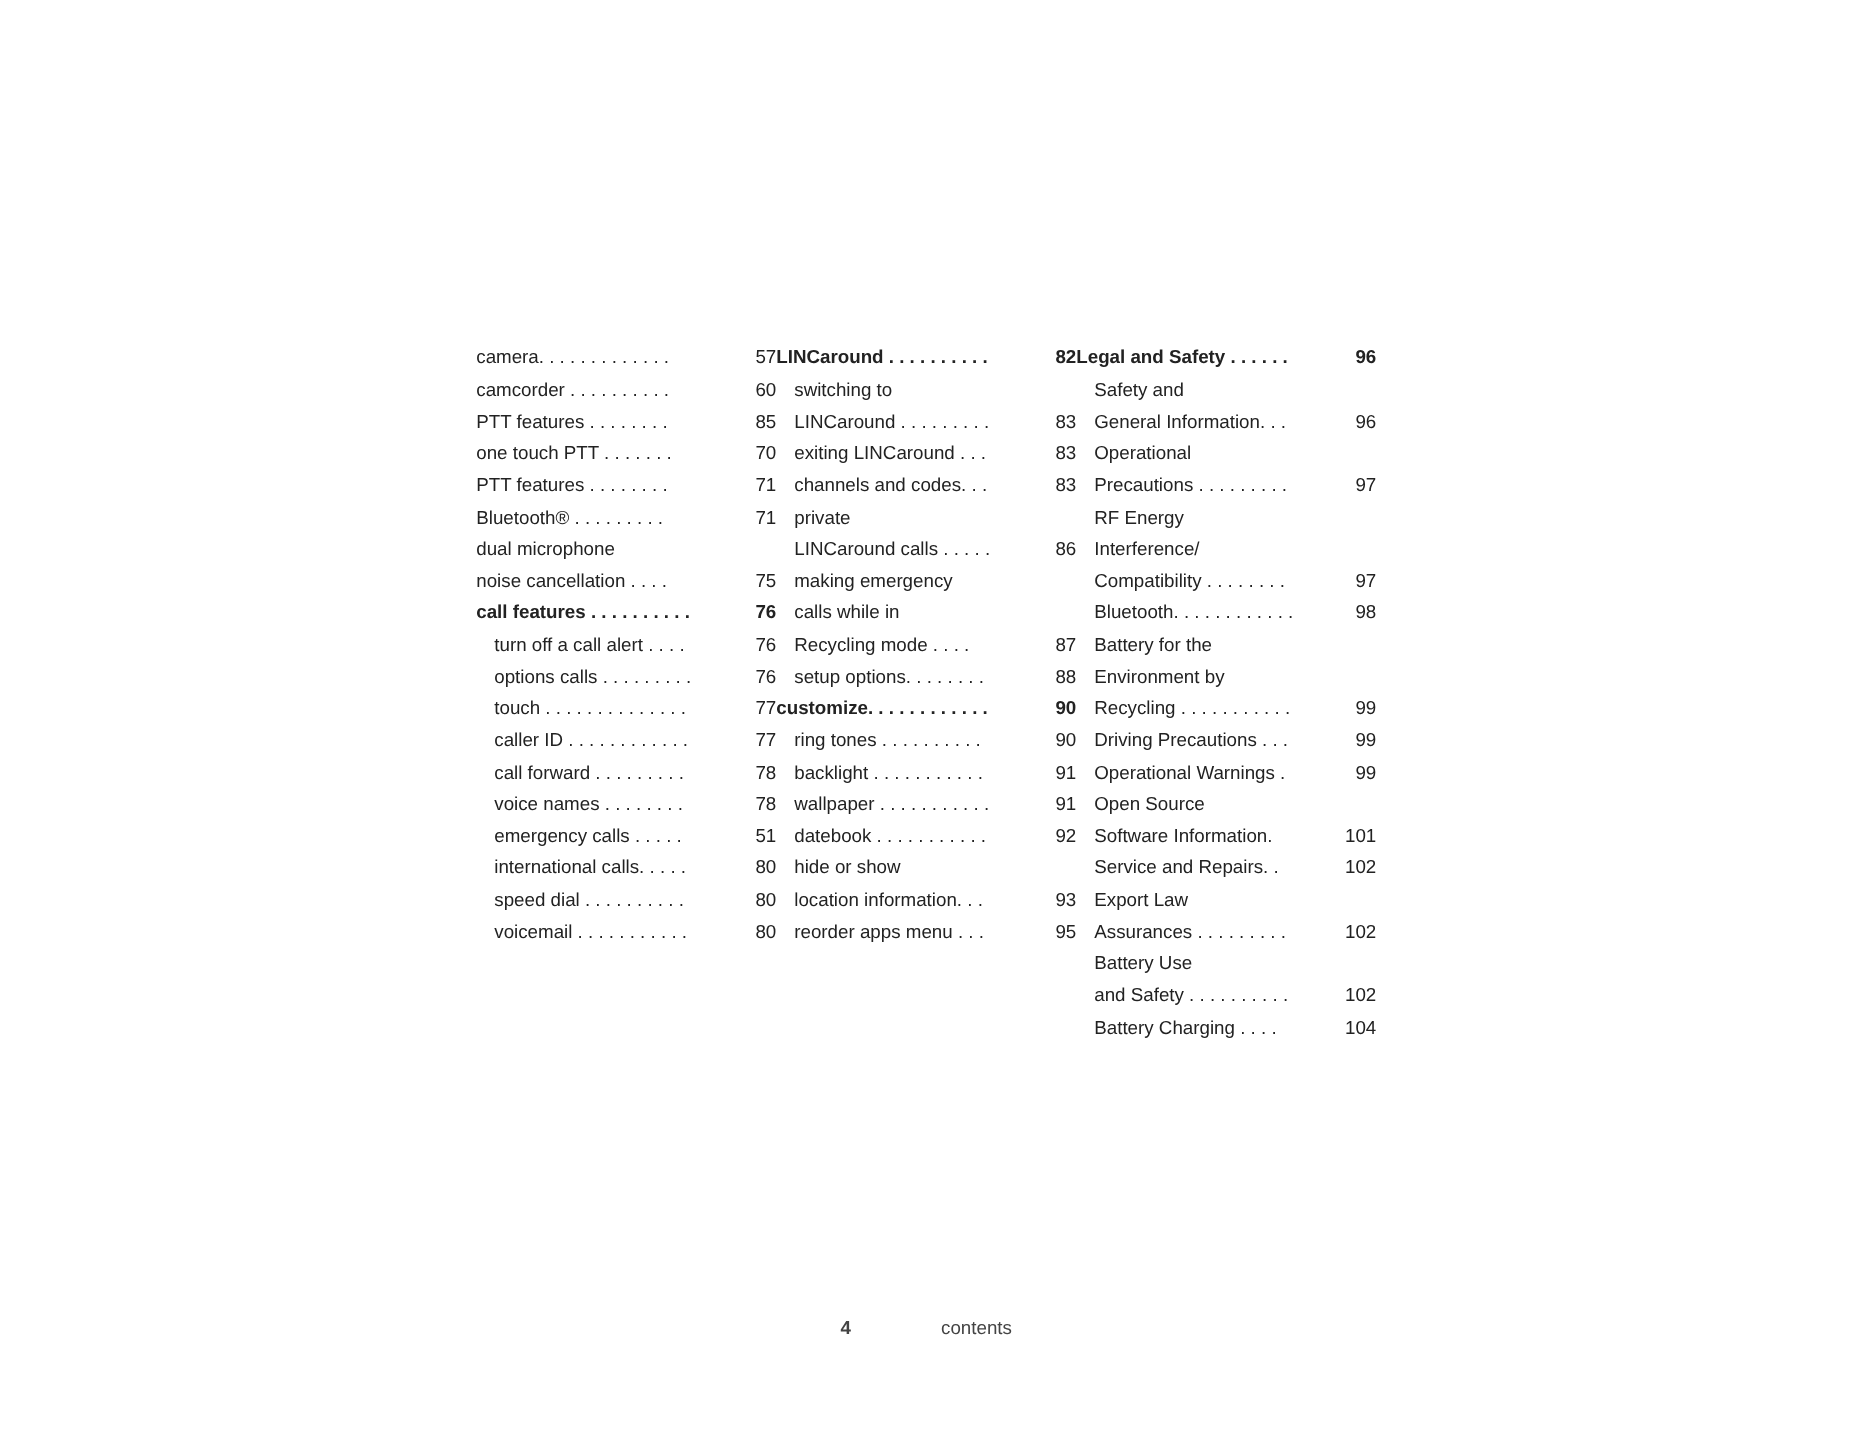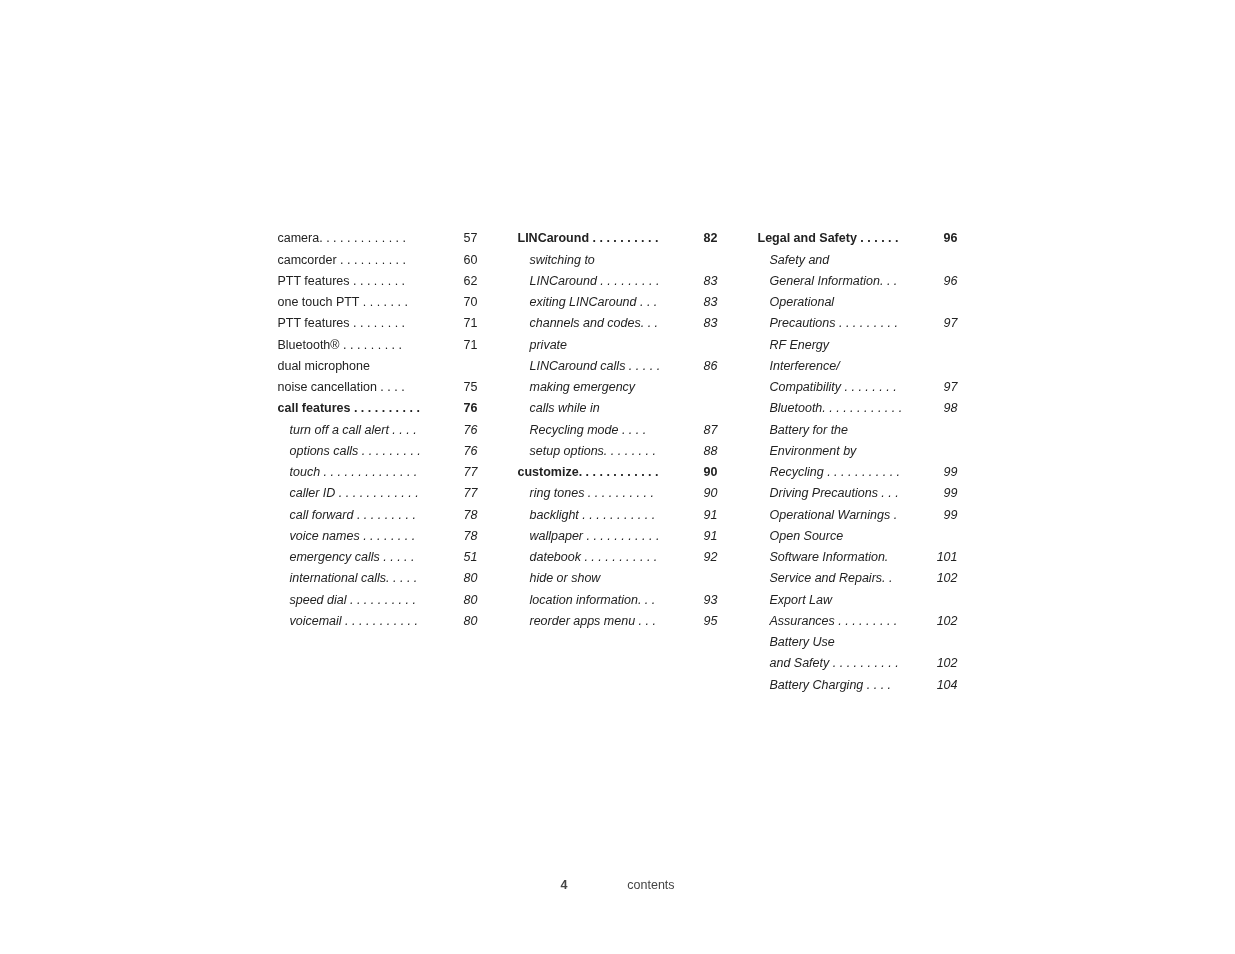--- a/index.html
+++ b/index.html
@@ -17,21 +17,20 @@
       height: 954px;
       background: #fff;
       display: flex;
       flex-direction: column;
       align-items: center;
       justify-content: center;
     }
     .content-area {
       display: flex;
       flex-direction: row;
-      gap: 40px;
       align-items: flex-start;
       margin-top: -30px;
     }
     .column {
       display: flex;
       flex-direction: column;
       min-width: 200px;
     }
     .entry {
       display: flex;
@@ -46,21 +45,20 @@
     }
     .entry-page {
       margin-left: 20px;
       text-align: right;
     }
     .entry-bold {
       font-weight: bold;
     }
     .indent {
       padding-left: 12px;
-      font-style: italic;
     }
     .footer {
       position: absolute;
       bottom: 62px;
       left: 0;
       width: 1235px;
       display: flex;
       justify-content: center;
       font-size: 12.5px;
       color: #444;
@@ -84,21 +82,21 @@
         <div class="entry">
           <span class="entry-text">camera. . . . . . . . . . . . .</span>
           <span class="entry-page">57</span>
         </div>
         <div class="entry">
           <span class="entry-text">camcorder . . . . . . . . . .</span>
           <span class="entry-page">60</span>
         </div>
         <div class="entry">
           <span class="entry-text">PTT features  . . . . . . . .</span>
-          <span class="entry-page">62</span>
+          <span class="entry-page">85</span>
         </div>
         <div class="entry">
           <span class="entry-text">one touch PTT . . . . . . .</span>
           <span class="entry-page">70</span>
         </div>
         <div class="entry">
           <span class="entry-text">PTT features  . . . . . . . .</span>
           <span class="entry-page">71</span>
         </div>
         <div class="entry">

